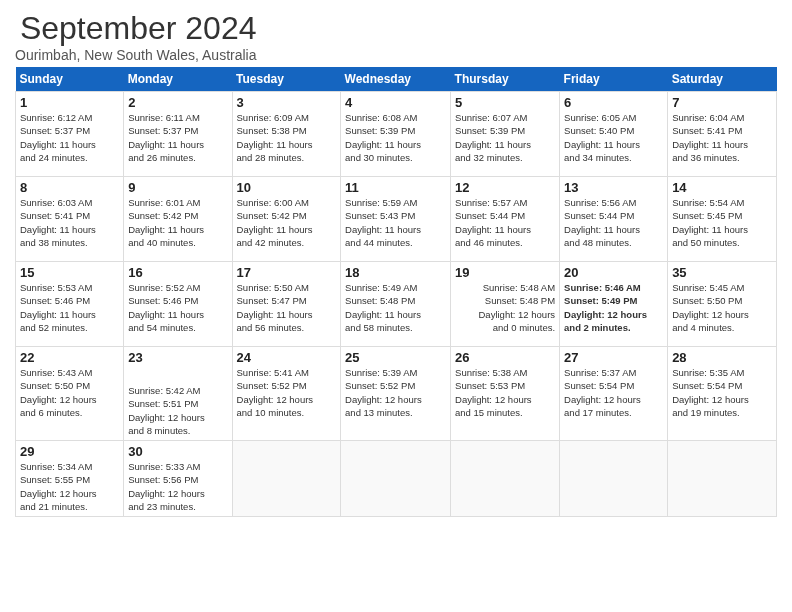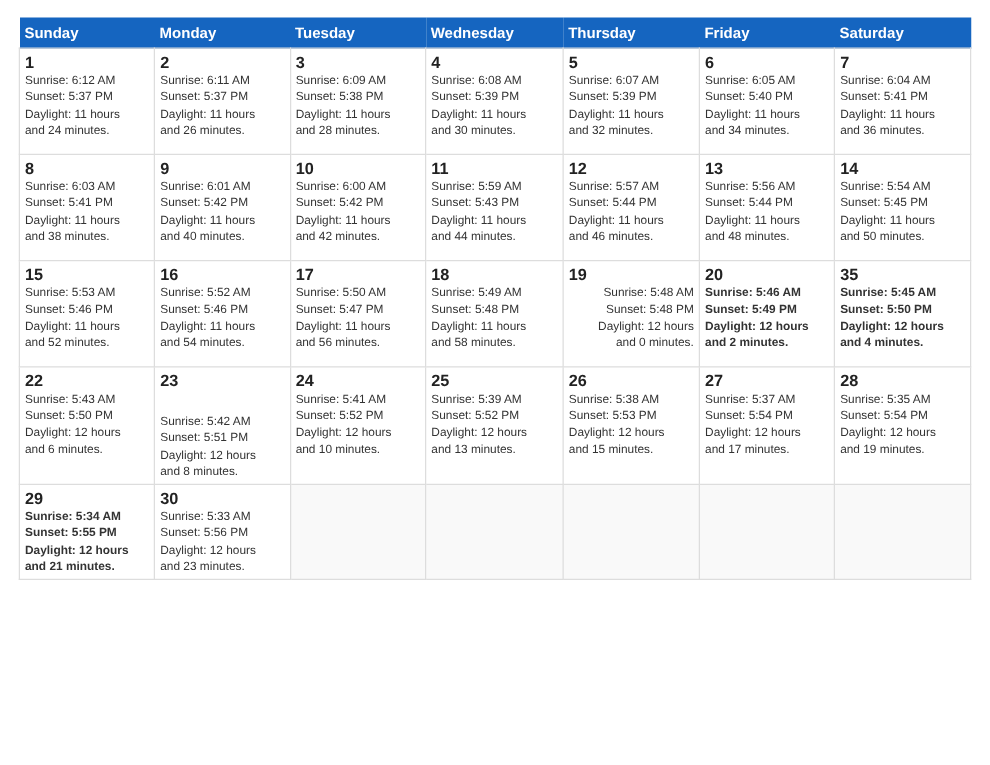--- a/index.html
+++ b/index.html
@@ -94,20 +94,24 @@
       font-size: 16px;
       font-weight: bold;
       color: #1565c0;
     }
   </style>
 </head>
 <body>
 
 <div class="container">
   <div class="header-top">
+    <div class="title-area">
+      <div class="month-title">September 2024</div>
+      <div class="location-title">Ourimbah, New South Wales, Australia</div>
+    </div>
   </div>
 
   <table class="calendar">
     <thead>
       <tr>
         <th>Sunday</th>
         <th>Monday</th>
         <th>Tuesday</th>
         <th>Wednesday</th>
         <th>Thursday</th>
@@ -256,21 +260,21 @@
           </td>
           <td>
             <span class="day-number">20</span>
             <div class="day-info" style="white-space: pre-line; font-weight: bold;">Sunrise: 5:46 AM
 Sunset: 5:49 PM
 Daylight: 12 hours
 and 2 minutes.</div>
           </td>
           <td>
             <span class="day-number">35</span>
-            <div class="day-info" style="white-space: pre-line; font-weight: bold;">Sunrise: 5:45 AM
+            <div class="day-info" style="white-space: pre-line;">Sunrise: 5:45 AM
 Sunset: 5:50 PM
 Daylight: 12 hours
 and 4 minutes.</div>
           </td>
         </tr>
         <tr>
           <td>
             <span class="day-number">22</span>
             <div class="day-info" style="white-space: pre-line;">Sunrise: 5:43 AM
 Sunset: 5:50 PM
@@ -316,21 +320,21 @@
             <span class="day-number">28</span>
             <div class="day-info" style="white-space: pre-line;">Sunrise: 5:35 AM
 Sunset: 5:54 PM
 Daylight: 12 hours
 and 19 minutes.</div>
           </td>
         </tr>
         <tr>
           <td>
             <span class="day-number">29</span>
-            <div class="day-info" style="white-space: pre-line; font-weight: bold;">Sunrise: 5:34 AM
+            <div class="day-info" style="white-space: pre-line;">Sunrise: 5:34 AM
 Sunset: 5:55 PM
 Daylight: 12 hours
 and 21 minutes.</div>
           </td>
           <td>
             <span class="day-number">30</span>
             <div class="day-info" style="white-space: pre-line;">Sunrise: 5:33 AM
 Sunset: 5:56 PM
 Daylight: 12 hours
 and 23 minutes.</div>

